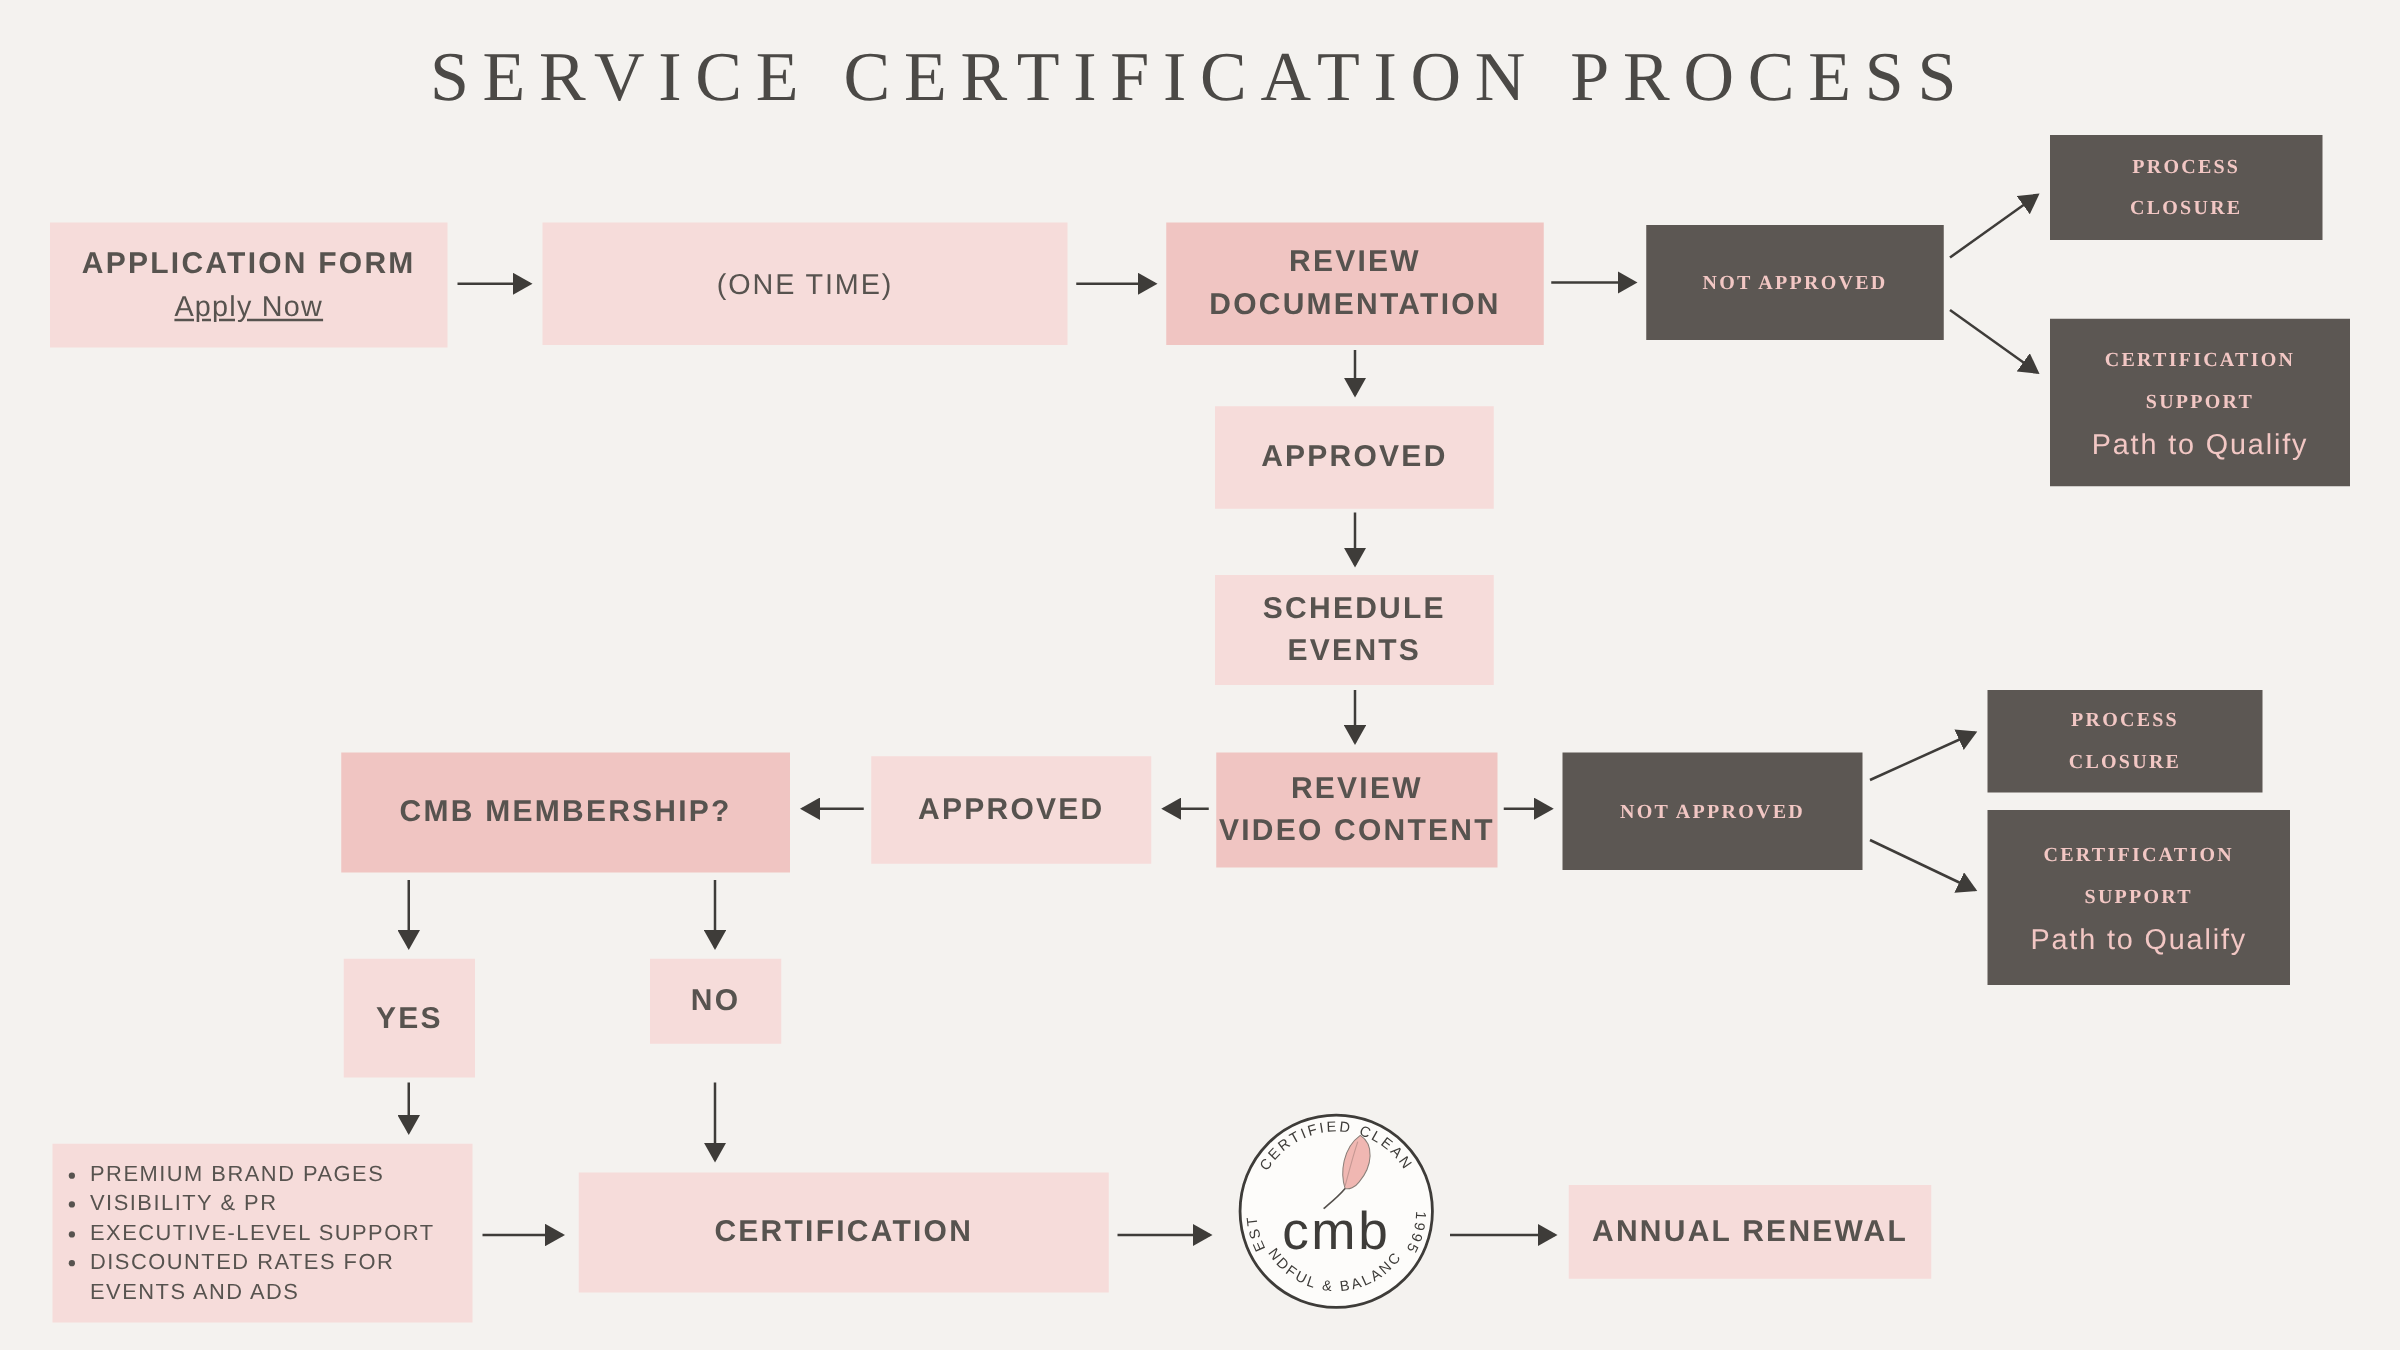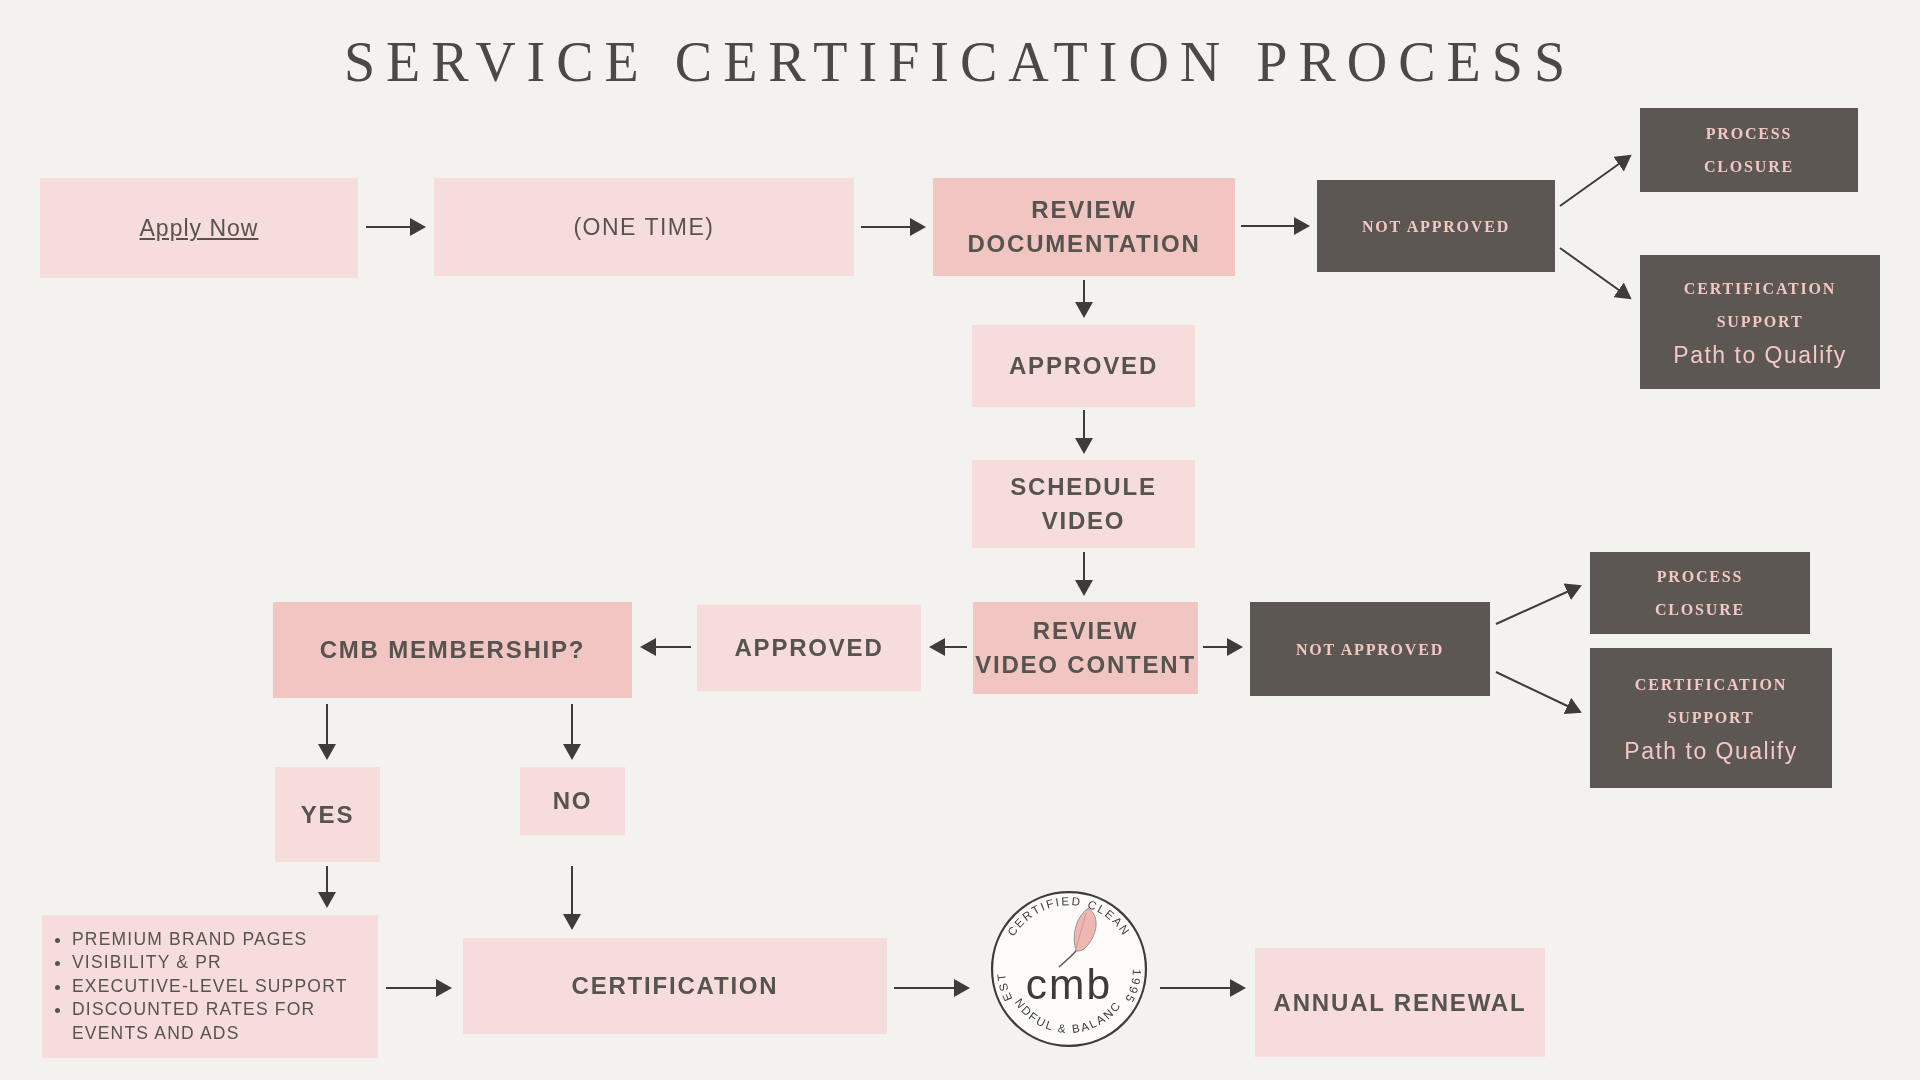--- a/index.html
+++ b/index.html
@@ -77,20 +77,21 @@
     <line x1="572" y1="704" x2="572" y2="758"></line>
     <line x1="327" y1="866" x2="327" y2="906"></line>
     <line x1="572" y1="866" x2="572" y2="928"></line>
     <line x1="386" y1="988" x2="450" y2="988"></line>
     <line x1="894" y1="988" x2="968" y2="988"></line>
     <line x1="1160" y1="988" x2="1244" y2="988"></line>
   </g>
 </svg>
 
 <div class="node light" style="left:40px;top:178px;width:318px;height:100px">
+  <div class="t">APPLICATION FORM</div>
   <div class="link">Apply Now</div>
 </div>
 
 <div class="node light" style="left:434px;top:178px;width:420px;height:98px">
   <div class="sub">(ONE TIME)</div>
 </div>
 
 <div class="node medium" style="left:933px;top:178px;width:302px;height:98px">
   <div class="t">REVIEW</div>
   <div class="t">DOCUMENTATION</div>
@@ -110,21 +111,21 @@
   <div class="t sm">SUPPORT</div>
   <div class="sub">Path to Qualify</div>
 </div>
 
 <div class="node light" style="left:972px;top:325px;width:223px;height:82px">
   <div class="t">APPROVED</div>
 </div>
 
 <div class="node light" style="left:972px;top:460px;width:223px;height:88px">
   <div class="t">SCHEDULE</div>
-  <div class="t">VIDEO</div>
+  <div class="t">EVENTS</div>
 </div>
 
 <div class="node medium" style="left:973px;top:602px;width:225px;height:92px">
   <div class="t">REVIEW</div>
   <div class="t">VIDEO CONTENT</div>
 </div>
 
 <div class="node dark" style="left:1250px;top:602px;width:240px;height:94px">
   <div class="t sm">NOT APPROVED</div>
 </div>
@@ -190,15 +191,15 @@
     <textPath href="#arcLeft" startOffset="50%">EST</textPath>
   </text>
   <g>
     <path d="M 99 20 C 110 27 109 44 98 57 C 95 61 90 63 87 62 C 83 50 85 30 99 20 Z" fill="#f0b7b2" stroke="#8a7f79" stroke-width="0.8"></path>
     <path d="M 97 25 C 93 37 90 49 87 60" fill="none" stroke="#c59893" stroke-width="0.9"></path>
     <path d="M 87 62 C 82 68 77 72 70 78" fill="none" stroke="#55504c" stroke-width="1.3"></path>
   </g>
   <text class="cmb" x="80" y="110" text-anchor="middle">cmb</text>
 </svg>
 
-<div class="node light" style="left:1255px;top:948px;width:290px;height:109px">
+<div class="node light" style="left:1255px;top:948px;width:290px;height:75px">
   <div class="t">ANNUAL RENEWAL</div>
 </div>
 
 </body></html>

